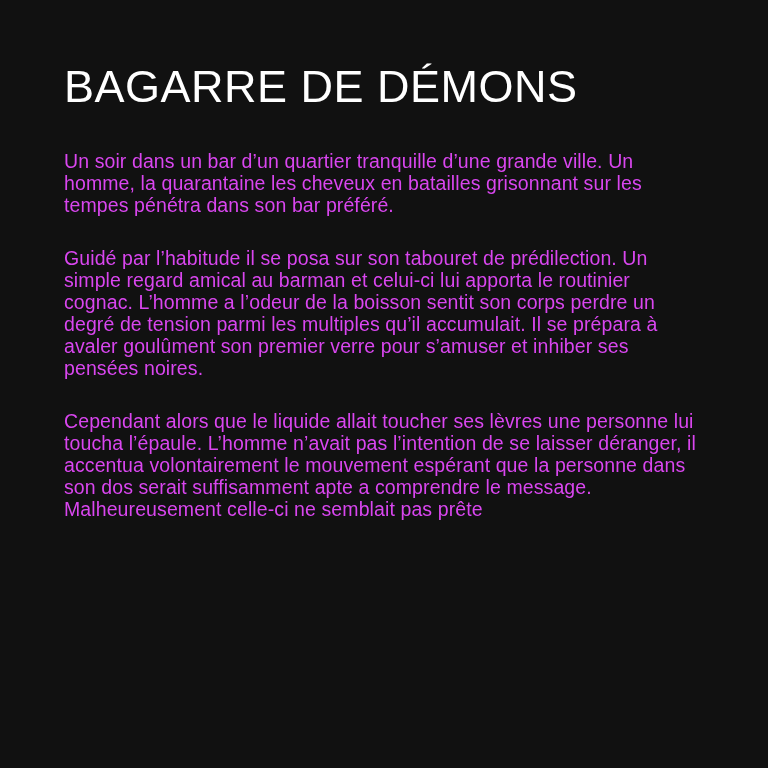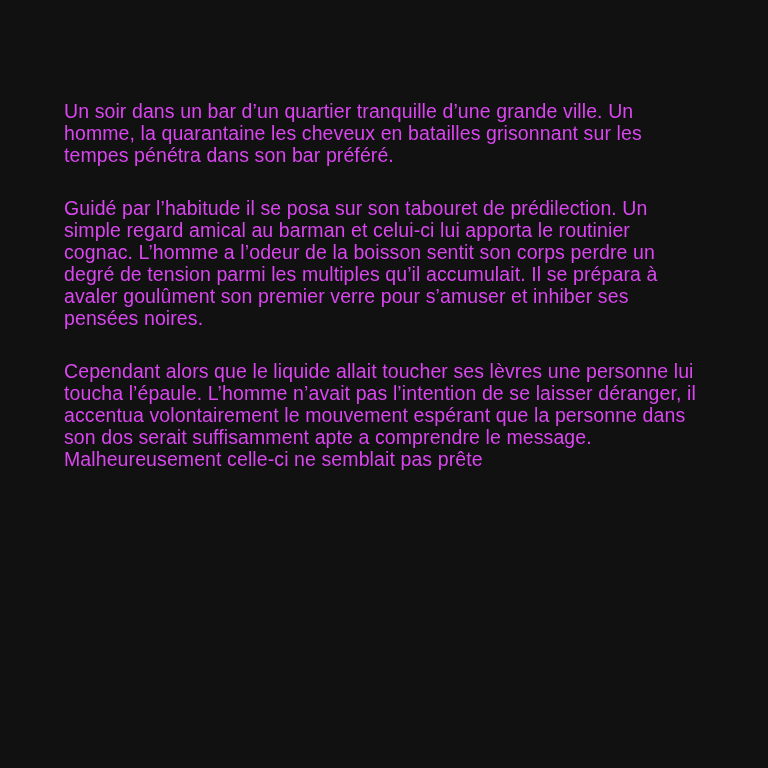--- a/index.html
+++ b/index.html
@@ -56,20 +56,21 @@
     height: 150px;
     background: linear-gradient(to bottom, rgba(17,17,17,0) 0%, rgba(17,17,17,0.55) 45%, rgba(17,17,17,0.92) 100%);
     pointer-events: none;
   }
 </style>
 </head>
 <body>
 
 <div class="page">
 
+  <h1 class="title">BAGARRE DE DÉMONS</h1>
 
   <div class="body-copy">
     <p class="para">Un soir dans un bar d’un quartier tranquille d’une grande ville. Un homme, la quarantaine les cheveux en batailles grisonnant sur les tempes pénétra dans son bar préféré.</p>
     <p class="para">Guidé par l’habitude il se posa sur son tabouret de prédilection. Un simple regard amical au barman et celui-ci lui apporta le routinier cognac. L’homme a l’odeur de la boisson sentit son corps perdre un degré de tension parmi les multiples qu’il accumulait. Il se prépara à avaler goulûment son premier verre pour s’amuser et inhiber ses pensées noires.</p>
     <p class="para">Cependant alors que le liquide allait toucher ses lèvres une personne lui toucha l’épaule. L’homme n’avait pas l’intention de se laisser déranger, il accentua volontairement le mouvement espérant que la personne dans son dos serait suffisamment apte a comprendre le message. Malheureusement celle-ci ne semblait pas prête</p>
   </div>
 
   <div class="fade"></div>
 </div>
 

